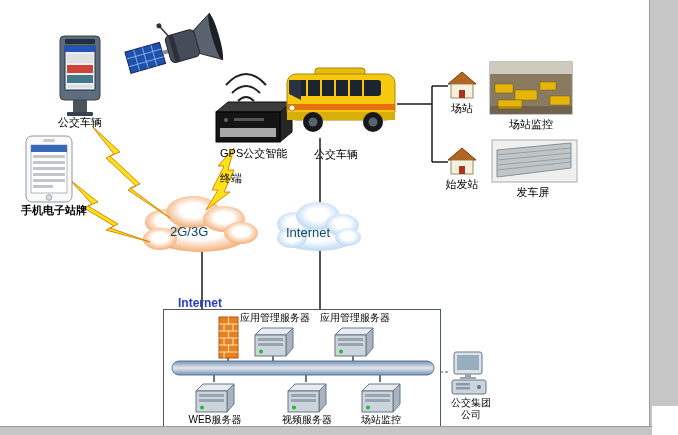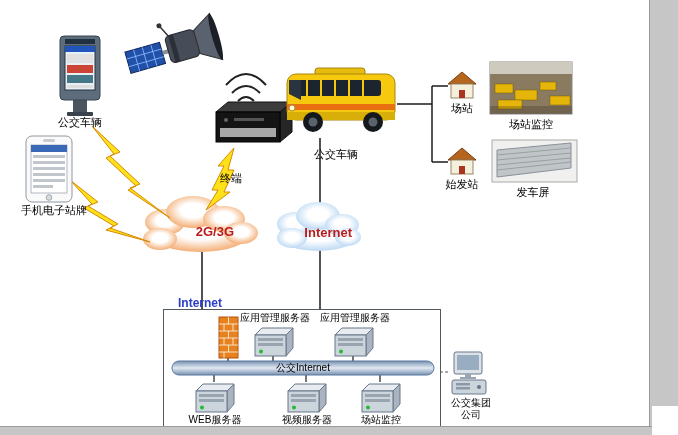--- a/index.html
+++ b/index.html
@@ -2,21 +2,21 @@
 <html><head>
 <meta charset="utf-8">
 <style>
   html,body{margin:0;padding:0;background:#9a9a9a;}
   #stage{position:relative;width:678px;height:435px;background:#ffffff;overflow:hidden;
          font-family:"Liberation Sans",sans-serif;}
   #gfx{position:absolute;left:0;top:0;width:678px;height:435px;}
   .lbl{position:absolute;font-size:11px;color:#000;text-align:center;line-height:1.2;white-space:nowrap;}
   .lbl.small{font-size:10px;}
   .lbl.left{text-align:left;}
-  .cloudtxt{position:absolute;font-size:13px;font-weight:bold;color:#b91c1c;text-align:right;white-space:nowrap;}
+  .cloudtxt{position:absolute;font-size:13px;font-weight:normal;color:#0c4a6e;text-align:left;white-space:nowrap;}
   .nettxt{position:absolute;font-size:12px;font-weight:bold;color:#2a3cc8;text-align:center;white-space:nowrap;}
   .bartxt{position:absolute;font-size:10px;color:#000;text-align:center;line-height:14px;white-space:nowrap;}
   .edge{position:absolute;background:#c6c6c6;}
 </style>
 </head>
 <body>
 
 <div id="stage">
 
   <svg id="gfx" viewBox="0 0 678 435">
@@ -205,35 +205,35 @@
       <rect x="15" y="24" width="6" height="3" fill="#99a6b2"></rect>
       <rect x="10" y="27" width="16" height="2" fill="#99a6b2"></rect>
       <rect x="2" y="30" width="34" height="14" rx="2" fill="#ccd4dc" stroke="#68788a"></rect>
       <rect x="6" y="33" width="14" height="2.5" fill="#8a98a8"></rect>
       <rect x="6" y="37" width="14" height="2.5" fill="#8a98a8"></rect>
       <circle cx="29" cy="37" r="2" fill="#667788"></circle>
     </g>
   </svg>
 
   <div class="lbl" style="left:48px;top:116px;width:64px;">公交车辆</div>
-  <div class="lbl" style="left:10px;top:204px;width:88px;">手机电子站牌</div>
+  <div class="lbl" style="left:10px;top:204px;width:88px;font-weight:bold;">手机电子站牌</div>
+  <div class="lbl left" style="left:220px;top:147px;width:90px;">GPS公交智能</div>
   <div class="lbl left" style="left:220px;top:160px;width:90px;margin-top:12px;">终端</div>
   <div class="lbl" style="left:302px;top:148px;width:68px;">公交车辆</div>
   <div class="lbl" style="left:440px;top:102px;width:44px;">场站</div>
   <div class="lbl" style="left:498px;top:118px;width:66px;">场站监控</div>
   <div class="lbl" style="left:436px;top:178px;width:52px;">始发站</div>
   <div class="lbl" style="left:504px;top:186px;width:58px;text-align:center;">发车屏</div>
 
   <div class="cloudtxt" style="left:170px;top:224px;width:64px;">2G/3G</div>
   <div class="cloudtxt" style="left:286px;top:225px;width:66px;">Internet</div>
   <div class="nettxt" style="left:174px;top:296px;width:52px;">Internet</div>
 
   <div class="lbl small" style="left:238px;top:312px;width:74px;">应用管理服务器</div>
   <div class="lbl small" style="left:318px;top:312px;width:74px;">应用管理服务器</div>
-  <div class="bartxt" style="left:172px;top:361px;width:262px;">公交Internet</div>
   <div class="lbl small" style="left:184px;top:414px;width:62px;">WEB服务器</div>
   <div class="lbl small" style="left:276px;top:414px;width:62px;">视频服务器</div>
   <div class="lbl small" style="left:350px;top:414px;width:62px;">场站监控</div>
   <div class="lbl small" style="left:444px;top:397px;width:54px;">公交集团</div>
   <div class="lbl small" style="left:444px;top:409px;width:54px;">公司</div>
 
   <div class="edge" style="left:649px;top:0;width:29px;height:435px;border-left:1px solid #9a9a9a;"></div>
   <div class="edge" style="left:0;top:426px;width:652px;height:9px;border-top:1px solid #9a9a9a;"></div>
   <div style="position:absolute;left:652px;top:406px;width:26px;height:29px;background:#ffffff;"></div>
 </div>

